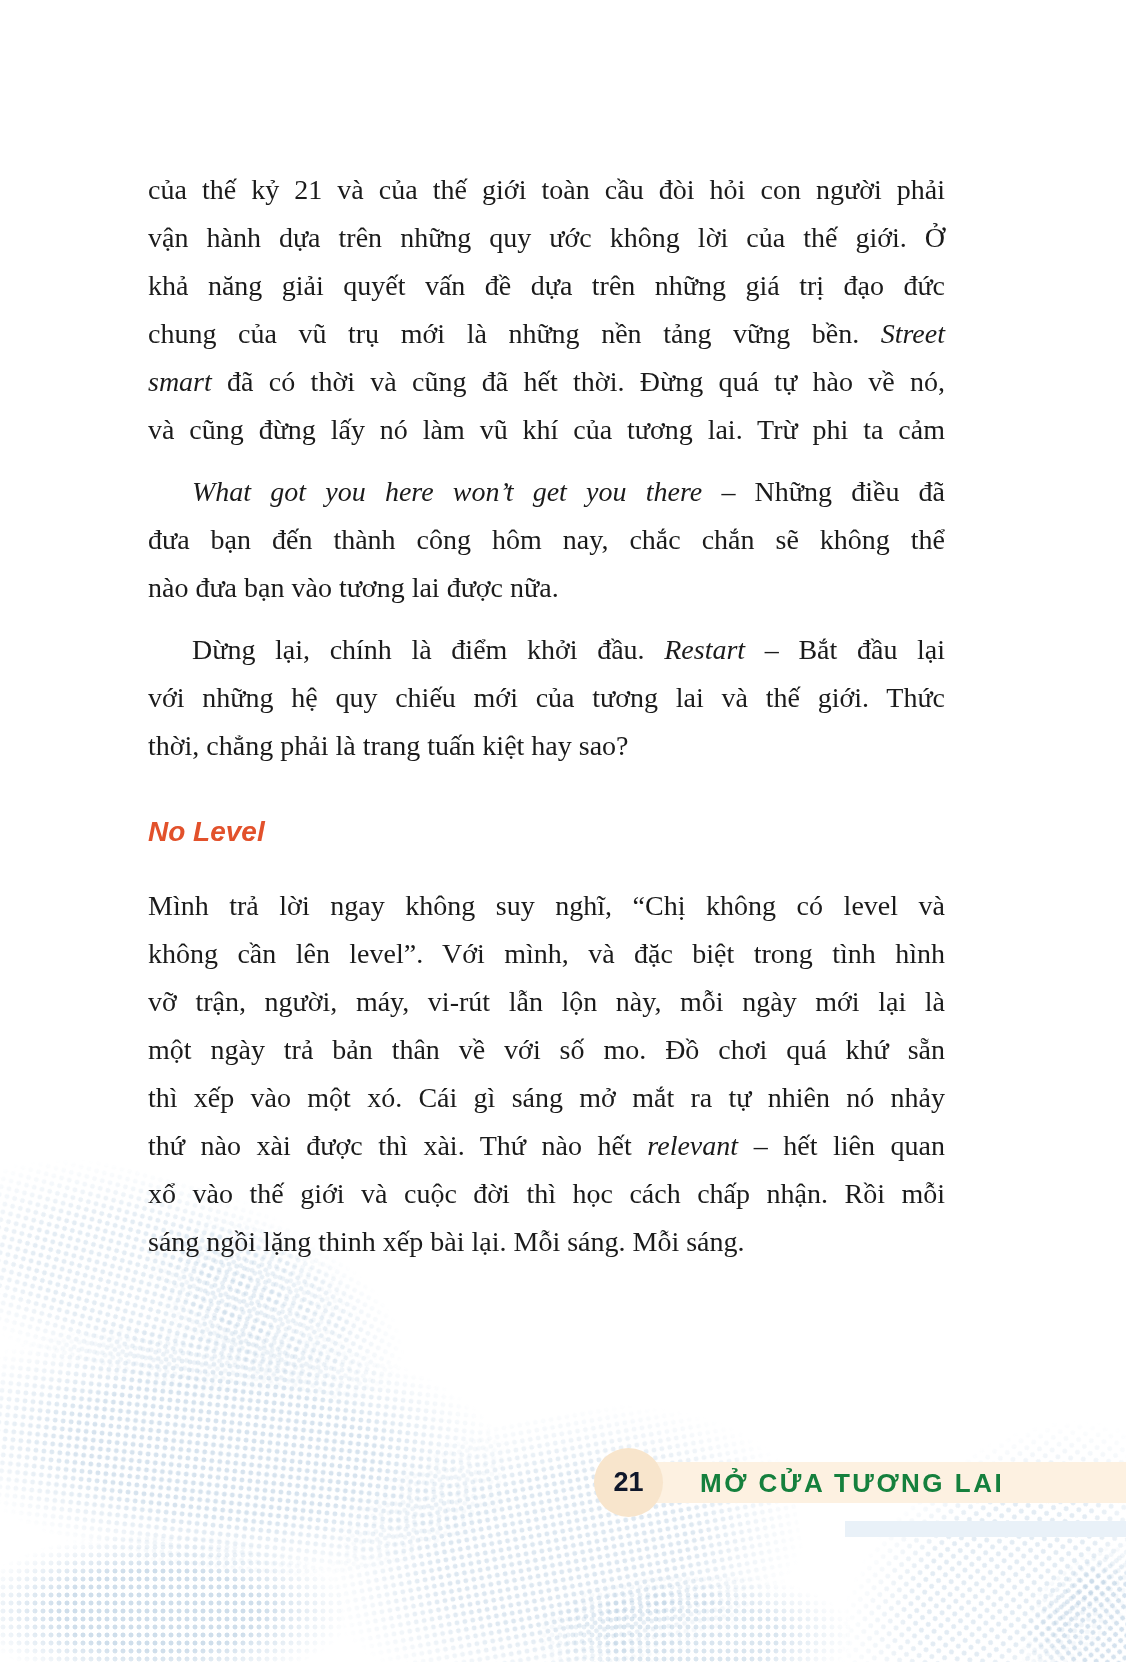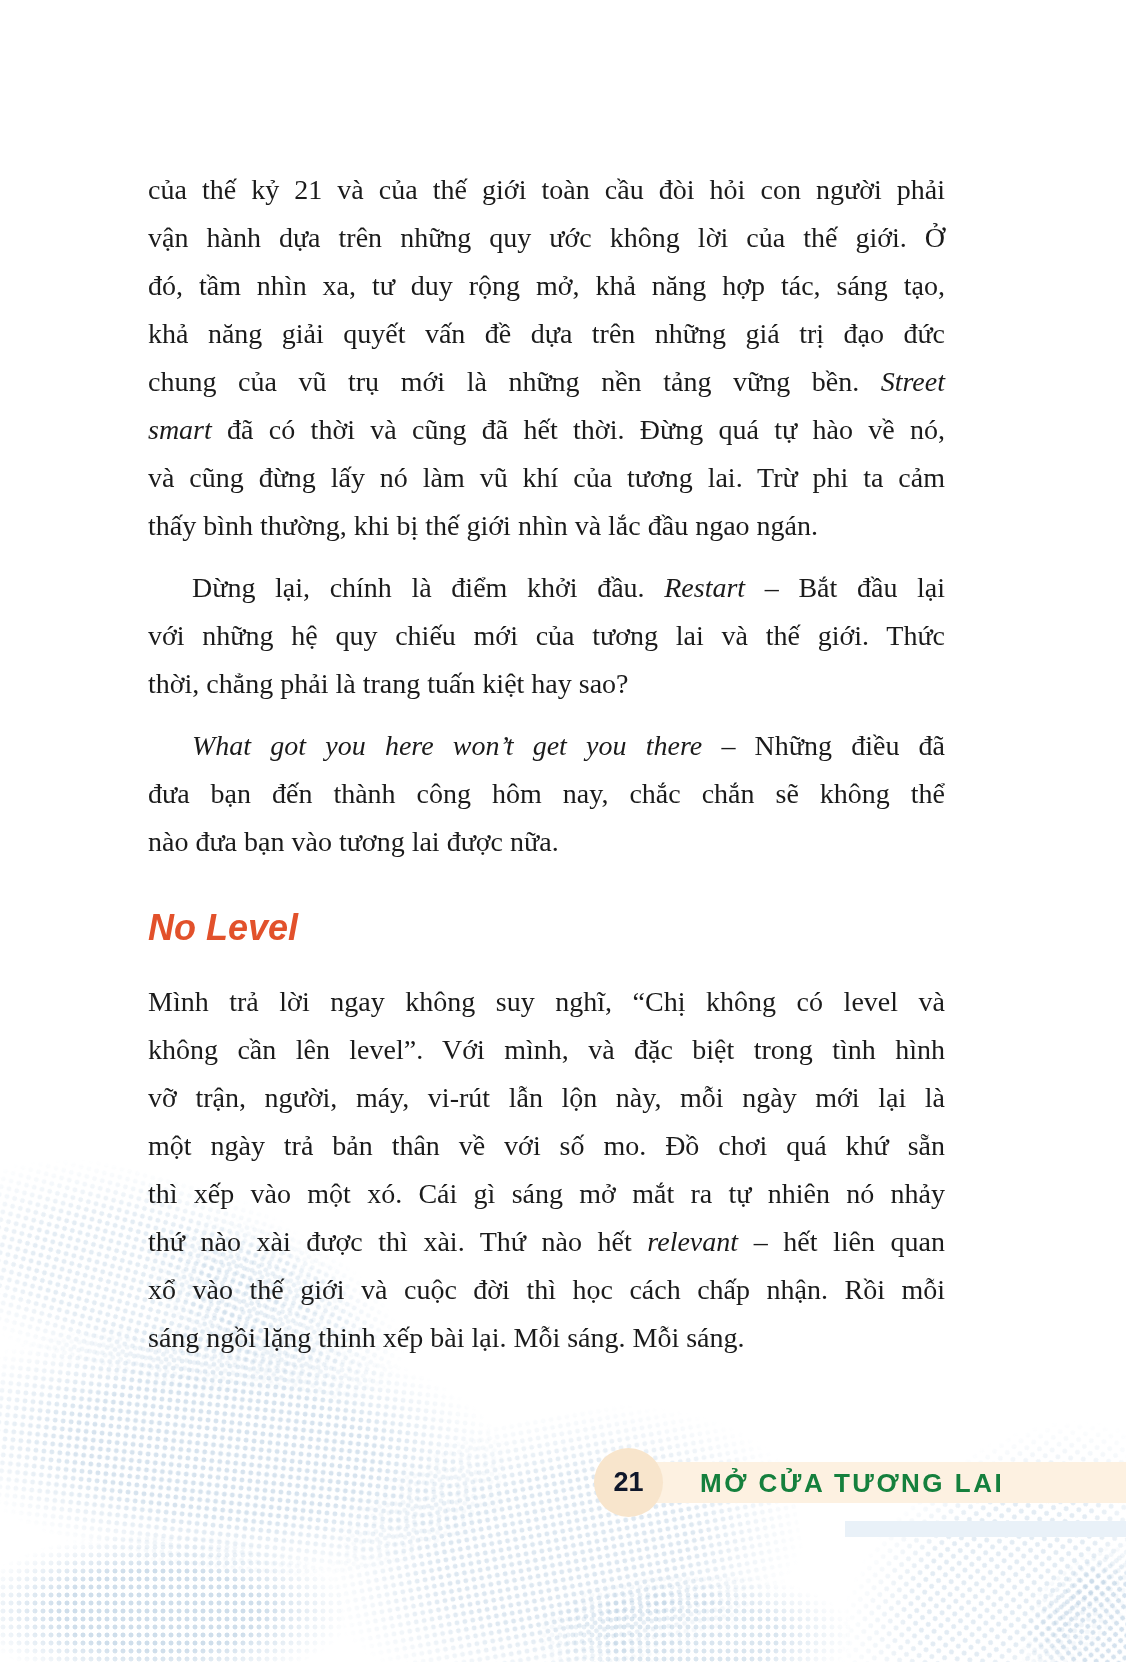--- a/index.html
+++ b/index.html
@@ -35,21 +35,21 @@
     font-size:28px; line-height:48px; color:#1b1b1b;
   }
   .para { margin:0 0 14px 0; }
   .line { text-align:justify; text-align-last:justify; }
   .line.last { text-align-last:left; }
   .line.first-indent { text-indent:44px; }
   .it { font-style:italic; }
   h2.section-heading {
     font-family:"Liberation Sans","DejaVu Sans",sans-serif;
     font-weight:bold; font-style:italic;
-    font-size:36px; line-height:48px;
+    font-size:28px; line-height:48px;
     margin:38px 0 26px 0;
   }
 
   
   .footer-band {
     position:absolute; z-index:1;
     left:622px; top:1462px; width:504px; height:41px;
   }
   .footer-circle {
     position:absolute; z-index:2;
@@ -82,36 +82,34 @@
     <div class="dots d6"></div>
     <div class="dots d7"></div>
     <div class="dots d8"></div>
     <div class="strip"></div>
   </div>
 
   <main class="text-block" style="color: rgb(27, 27, 27);">
       <div class="para">
         <div class="line"><span>của thế kỷ 21 và của thế giới toàn cầu đòi hỏi con người phải</span></div>
         <div class="line"><span>vận hành dựa trên những quy ước không lời của thế giới. Ở</span></div>
-        <div class="line"><span>đó, tầm nhìn xa, tư duy rộng mở, khả năng hợp tác, sáng tạo,</span></div>
         <div class="line"><span>khả năng giải quyết vấn đề dựa trên những giá trị đạo đức</span></div>
         <div class="line"><span>chung của vũ trụ mới là những nền tảng vững bền. </span><span class="it">Street</span></div>
         <div class="line"><span class="it">smart</span><span> đã có thời và cũng đã hết thời. Đừng quá tự hào về nó,</span></div>
         <div class="line"><span>và cũng đừng lấy nó làm vũ khí của tương lai. Trừ phi ta cảm</span></div>
-        <div class="line last"><span>thấy bình thường, khi bị thế giới nhìn và lắc đầu ngao ngán.</span></div>
+      </div>
+      <div class="para">
+        <div class="line first-indent"><span class="it">What got you here won’t get you there</span><span> – Những điều đã</span></div>
+        <div class="line"><span>đưa bạn đến thành công hôm nay, chắc chắn sẽ không thể</span></div>
+        <div class="line last"><span>nào đưa bạn vào tương lai được nữa.</span></div>
       </div>
       <div class="para">
         <div class="line first-indent"><span>Dừng lại, chính là điểm khởi đầu. </span><span class="it">Restart</span><span> – Bắt đầu lại</span></div>
         <div class="line"><span>với những hệ quy chiếu mới của tương lai và thế giới. Thức</span></div>
         <div class="line last"><span>thời, chẳng phải là trang tuấn kiệt hay sao?</span></div>
-      </div>
-      <div class="para">
-        <div class="line first-indent"><span class="it">What got you here won’t get you there</span><span> – Những điều đã</span></div>
-        <div class="line"><span>đưa bạn đến thành công hôm nay, chắc chắn sẽ không thể</span></div>
-        <div class="line last"><span>nào đưa bạn vào tương lai được nữa.</span></div>
       </div>
       <h2 class="section-heading" style="color: rgb(226, 81, 43);">No Level</h2>
       <div class="para">
         <div class="line"><span>Mình trả lời ngay không suy nghĩ, “Chị không có level và</span></div>
         <div class="line"><span>không cần lên level”. Với mình, và đặc biệt trong tình hình</span></div>
         <div class="line"><span>vỡ trận, người, máy, vi-rút lẫn lộn này, mỗi ngày mới lại là</span></div>
         <div class="line"><span>một ngày trả bản thân về với số mo. Đồ chơi quá khứ sẵn</span></div>
         <div class="line"><span>thì xếp vào một xó. Cái gì sáng mở mắt ra tự nhiên nó nhảy</span></div>
         <div class="line"><span>thứ nào xài được thì xài. Thứ nào hết </span><span class="it">relevant</span><span> – hết liên quan</span></div>
         <div class="line"><span>xổ vào thế giới và cuộc đời thì học cách chấp nhận. Rồi mỗi</span></div>

